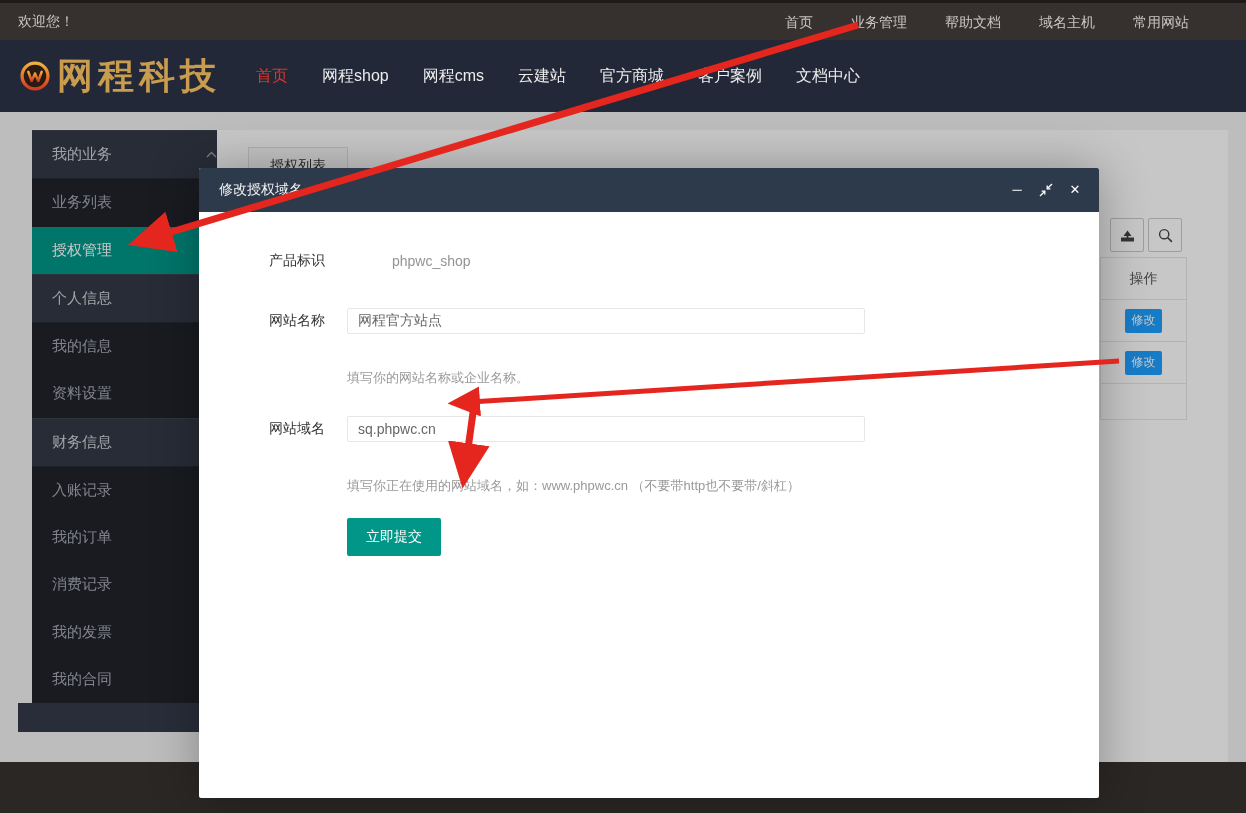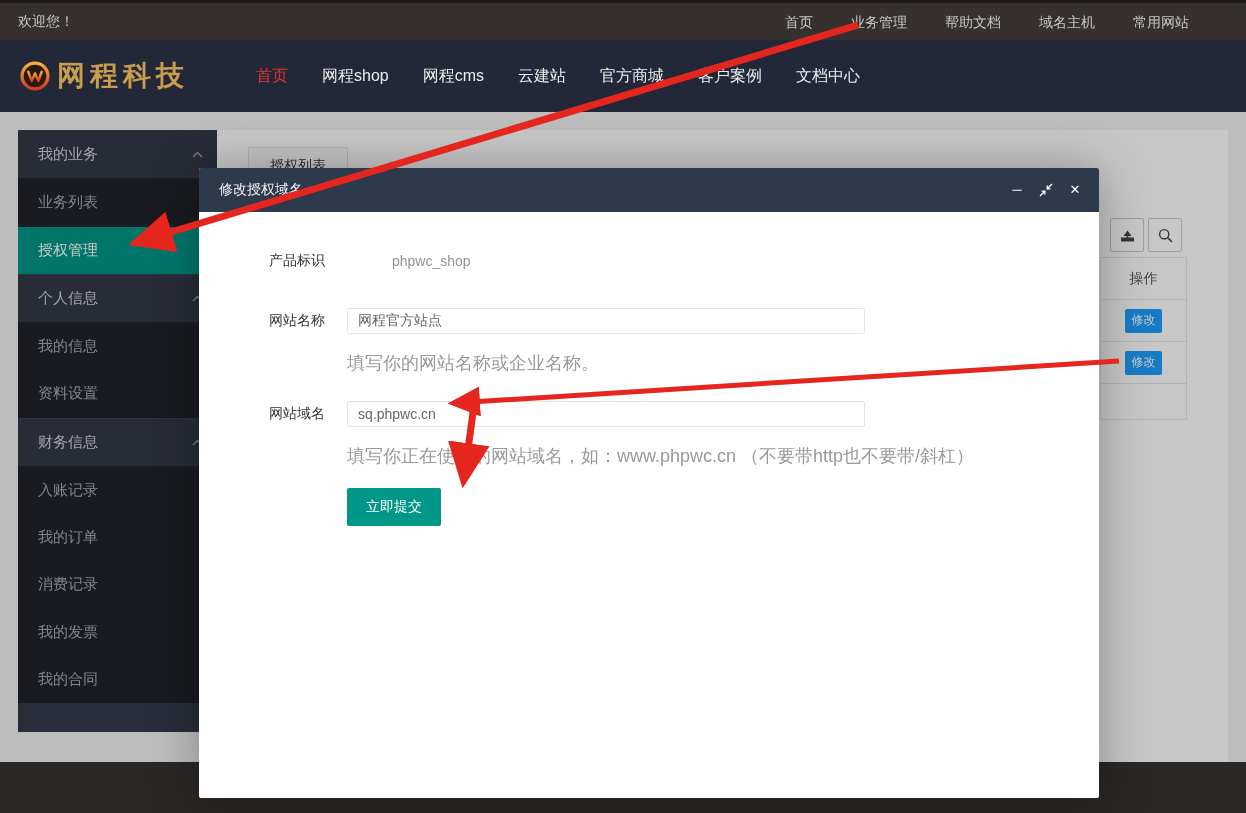--- a/index.html
+++ b/index.html
@@ -7,32 +7,32 @@
           font-family:"Liberation Sans","DejaVu Sans",sans-serif;-webkit-font-smoothing:antialiased;}
   
   .topbar{position:absolute;left:0;top:0;width:1246px;height:40px;background:#36312f;
           border-top:3px solid #1d1a19;box-sizing:border-box;display:flex;align-items:center;}
   .welcome{color:#c9c6c4;font-size:14px;margin-left:18px;}
   .topbar-links{position:absolute;right:57px;top:0;height:40px;display:flex;align-items:center;gap:38px;}
   .topbar-links a{color:#c9c6c4;font-size:14px;text-decoration:none;cursor:pointer;}
   
   .mainbar{position:absolute;left:0;top:40px;width:1246px;height:72px;background:#222837;}
   .brand{position:absolute;left:20px;top:0;height:72px;display:flex;align-items:center;gap:7px;}
-  .brand-name{font-family:Liberation Serif, serif;font-weight:bold;font-size:28px;
+  .brand-name{font-family:Liberation Serif, serif;font-weight:bold;font-size:36px;
               color:var(--gold);letter-spacing:5px;}
   .mainnav{position:absolute;left:256px;top:0;height:72px;display:flex;align-items:center;gap:34px;}
   .mainnav a{color:#ededed;font-size:16px;text-decoration:none;cursor:pointer;}
   .mainnav a.active{color:#e0352b;}
   .member-area{position:absolute;right:28px;top:0;height:72px;display:flex;align-items:center;gap:21px;}
   .member{color:#d6d9de;font-size:14px;}
   .logout{color:#d6d9de;font-size:14px;text-decoration:none;cursor:pointer;}
   .search-circle{width:34px;height:34px;border:1px solid #454d5d;border-radius:50%;
                  display:flex;align-items:center;justify-content:center;cursor:pointer;}
   
-  .sidebar{position:absolute;left:18px;top:130px;width:199px;height:573px;background:#212329;
+  .sidebar{position:absolute;left:32px;top:130px;width:199px;height:573px;background:#212329;
            display:flex;flex-direction:column;}
   .side-row{flex:1 1 0;display:flex;align-items:center;justify-content:space-between;
             padding:0 14px 0 20px;font-size:15px;color:#a6aab2;cursor:pointer;box-sizing:border-box;}
   .side-row.group{background:#343947;color:#d0d3d9;border-top:1px solid rgba(255,255,255,.05);
                   border-bottom:1px solid rgba(0,0,0,.25);}
   .side-row.active{background:var(--teal);color:#ffffff;}
   .chev{width:11px;height:7px;flex:0 0 auto;}
   .sidebar-foot{position:absolute;left:18px;top:703px;width:199px;height:29px;background:#343a49;}
   
   .card{position:absolute;left:217px;top:130px;width:1011px;height:632px;background:#fff;}
@@ -59,21 +59,21 @@
   .modal-head{height:44px;background:#2d3a4b;display:flex;align-items:center;border-radius:2px 2px 0 0;}
   .modal-title{color:#f4f4f4;font-size:14px;margin-left:20px;}
   .modal-ctrls{position:absolute;right:16px;top:0;height:44px;display:flex;align-items:center;gap:13px;}
   .mctrl{color:#fff;font-size:16px;width:16px;text-align:center;cursor:pointer;line-height:16px;}
   .modal-body{padding-top:30px;}
   .form-row{display:flex;align-items:center;padding-left:70px;height:38px;}
   .form-row label{width:78px;font-size:14px;color:#333;flex:0 0 auto;}
   .static-val{font-size:14px;color:#939393;margin-left:45px;}
   .form-row input{width:518px;height:26px;box-sizing:border-box;border:1px solid #e6e6e6;border-radius:2px;
                   padding:0 10px;font-size:14px;color:#666;font-family:inherit;outline:none;}
-  .help{padding-left:148px;margin-top:13px;font-size:18px;color:#999;height:20px;line-height:20px;}
+  .help{padding-left:148px;margin-top:28px;font-size:13px;color:#999;height:20px;line-height:20px;}
   .gap22{height:22px;}
   .btn-submit{margin:22px 0 0 148px;height:38px;padding:0 19px;background:var(--teal);color:#fff;
               border:none;border-radius:2px;font-size:14px;cursor:pointer;font-family:inherit;}
   
   .arrows{position:absolute;left:0;top:0;z-index:200;pointer-events:none;}
 </style>
 </head>
 <body>
 
 <div class="screen">

